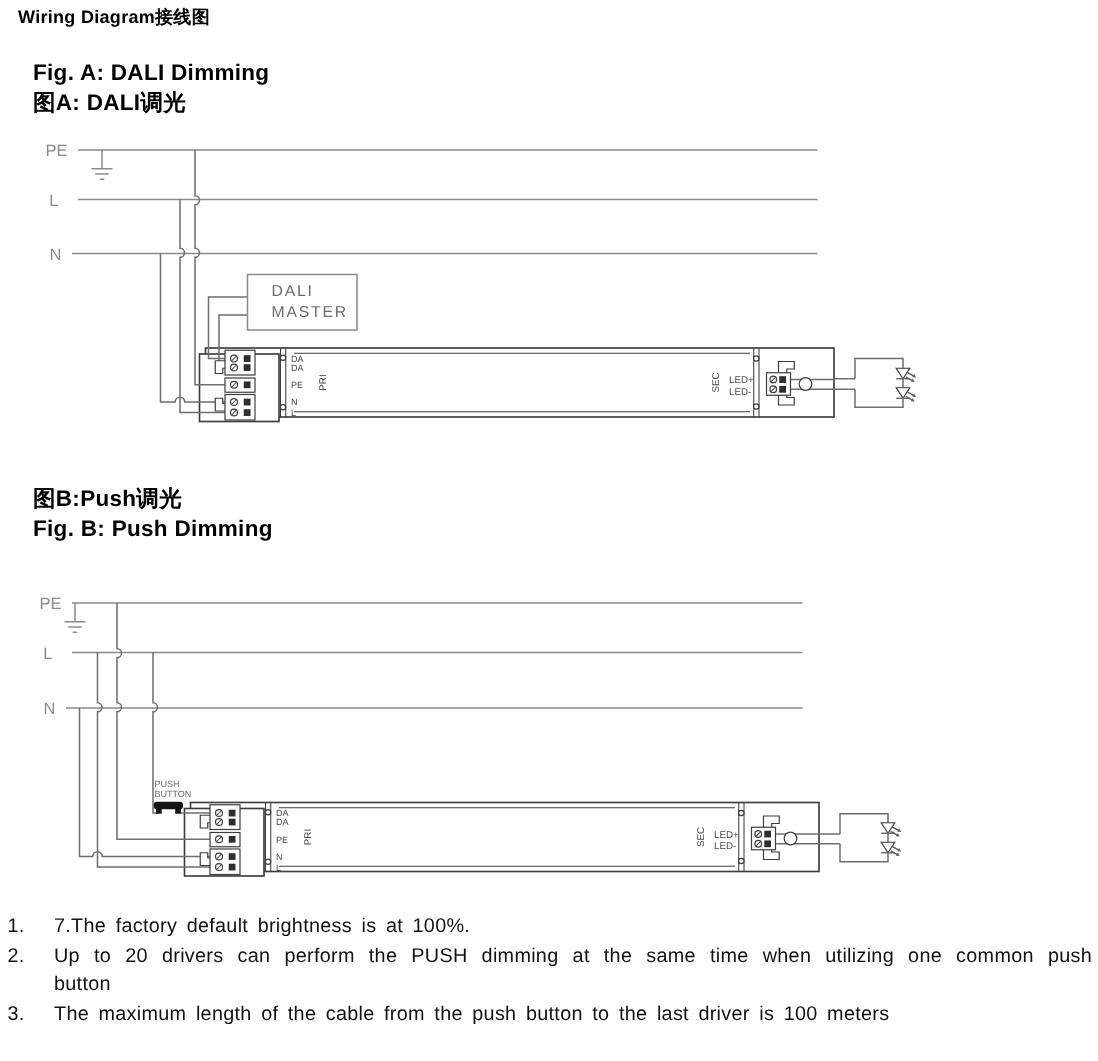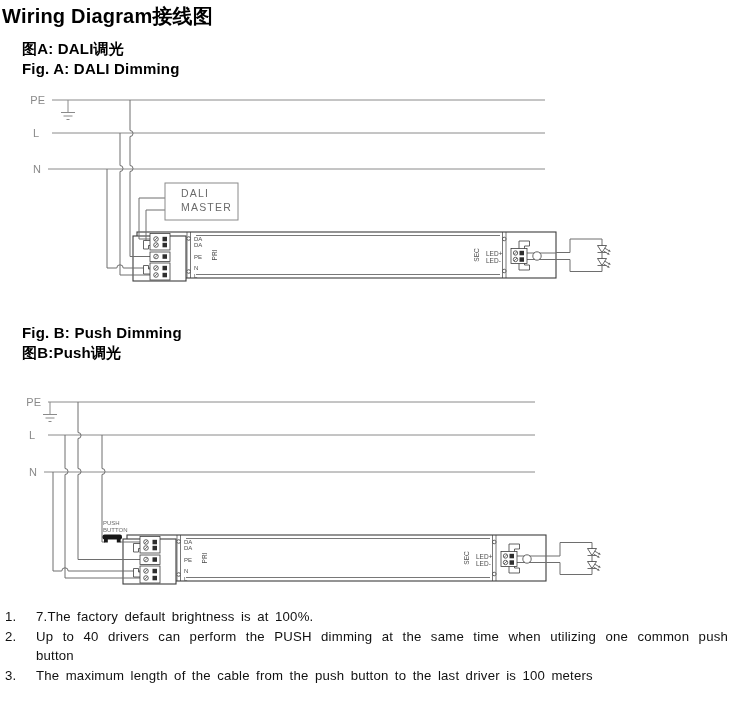--- a/index.html
+++ b/index.html
@@ -1,19 +1,19 @@
 <!DOCTYPE html>
 <html><head>
 <meta charset="utf-8">
 <style>
   html,body{margin:0;padding:0;background:#fff;}
   body{width:732px;height:707px;position:relative;overflow:hidden;
        font-family:"Liberation Sans", sans-serif;color:#000;}
   .abs{position:absolute;}
-  .title{left:2px;top:3px;font-size:20px;font-weight:bold;letter-spacing:.2px;}
+  .title{left:12px;top:3px;font-size:12px;font-weight:bold;letter-spacing:.2px;}
   .fig-head{left:22px;font-size:15px;font-weight:bold;line-height:20px;letter-spacing:.2px;}
   .fig-a-head{top:39px;}
   .fig-b-head{top:323px;}
   svg{position:absolute;left:0;top:0;}
   
   .pl{stroke:#8a8a8a;stroke-width:1;fill:none;}
   .wr{stroke:#6e6e6e;stroke-width:1;fill:none;}
   .dv{stroke:#3d3d3d;stroke-width:1.1;fill:#fff;}
   .dv2{stroke:#3d3d3d;stroke-width:.7;fill:none;}
   .scr{stroke:#3d3d3d;stroke-width:.8;fill:#fff;}
@@ -35,27 +35,27 @@
   .note{position:relative;padding-left:36px;}
   .note .num{position:absolute;left:5px;top:0;}
   .note .just{text-align:justify;text-align-last:justify;width:692px;}
 </style>
 </head>
 <body>
 
 <div class="abs title">Wiring Diagram接线图</div>
 
 <div class="abs fig-head fig-a-head">
+  <div>Fig. A: DALI Dimming</div>
   <div>图A: DALI调光</div>
-  <div>Fig. A: DALI Dimming</div>
 </div>
 
 <div class="abs fig-head fig-b-head">
+  <div>图B:Push调光</div>
   <div>Fig. B:  Push Dimming</div>
-  <div>图B:Push调光</div>
 </div>
 
 <svg width="732" height="707" viewBox="0 0 732 707">
 
   <g>
 
     <g>
       <line class="pl" x1="52" y1="100" x2="545" y2="100"></line>
       <line class="pl" x1="52" y1="133" x2="545" y2="133"></line>
       <line class="pl" x1="48" y1="169" x2="545" y2="169"></line>
@@ -290,20 +290,20 @@
   </g>
 </svg>
 
 <div class="abs notes">
   <div class="note">
     <span class="num">1.</span>
     <div>7.The factory default brightness is at 100%.</div>
   </div>
   <div class="note">
     <span class="num">2.</span>
-    <div class="just">Up to 40 drivers can perform the PUSH dimming at the same time when utilizing one common push</div>
+    <div class="just">Up to 20 drivers can perform the PUSH dimming at the same time when utilizing one common push</div>
     <div>button</div>
   </div>
   <div class="note">
     <span class="num">3.</span>
     <div>The maximum length of the cable from the push button to the last driver is 100 meters</div>
   </div>
 </div>
 
 </body></html>

